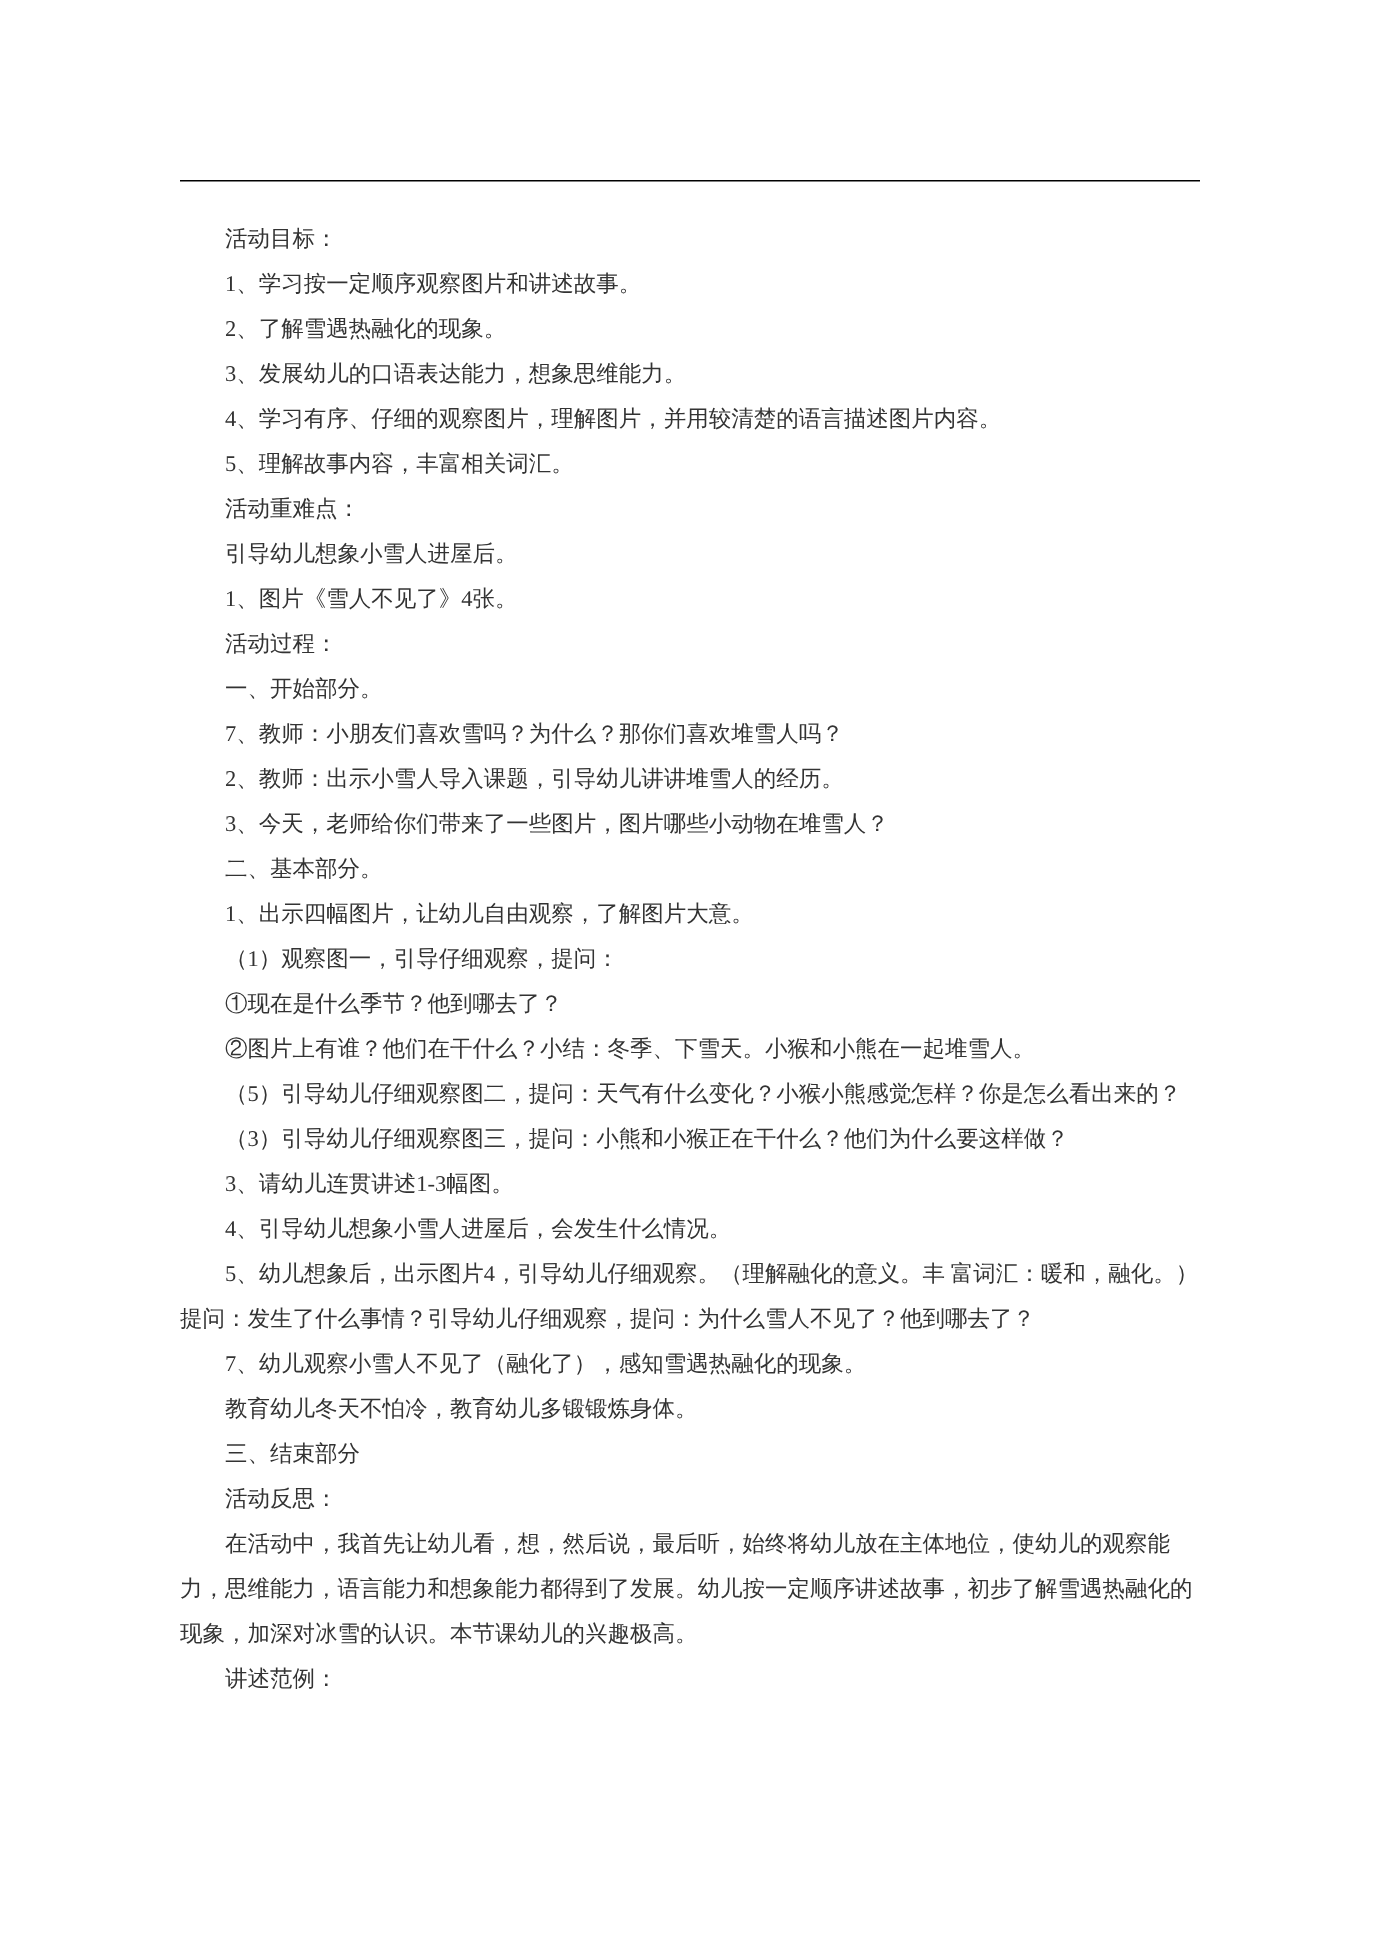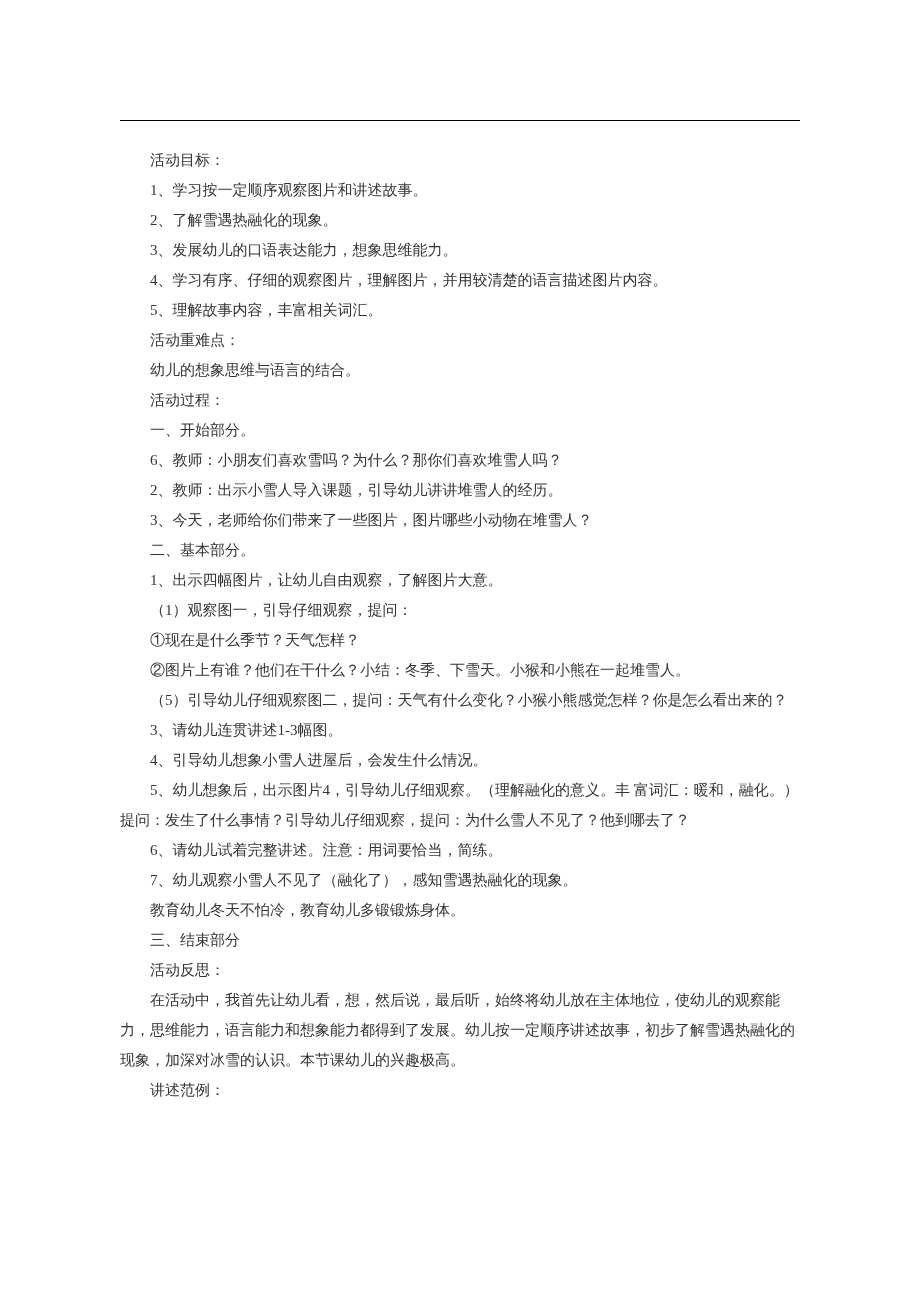--- a/index.html
+++ b/index.html
@@ -29,35 +29,36 @@
 <hr class="hr-line">
 
 <div id="content">
     <div class="para">活动目标：</div>
     <div class="para">1、学习按一定顺序观察图片和讲述故事。</div>
     <div class="para">2、了解雪遇热融化的现象。</div>
     <div class="para">3、发展幼儿的口语表达能力，想象思维能力。</div>
     <div class="para">4、学习有序、仔细的观察图片，理解图片，并用较清楚的语言描述图片内容。</div>
     <div class="para">5、理解故事内容，丰富相关词汇。</div>
     <div class="para">活动重难点：</div>
-    <div class="para">幼儿的想象思维与语言的结合。</div>
+    <div class="para">引导幼儿想象小雪人进屋后。</div>
+    <div class="para">1、图片《雪人不见了》4张。</div>
     <div class="para">活动过程：</div>
     <div class="para">一、开始部分。</div>
-    <div class="para">6、教师：小朋友们喜欢雪吗？为什么？那你们喜欢堆雪人吗？</div>
+    <div class="para">7、教师：小朋友们喜欢雪吗？为什么？那你们喜欢堆雪人吗？</div>
     <div class="para">2、教师：出示小雪人导入课题，引导幼儿讲讲堆雪人的经历。</div>
     <div class="para">3、今天，老师给你们带来了一些图片，图片哪些小动物在堆雪人？</div>
     <div class="para">二、基本部分。</div>
     <div class="para">1、出示四幅图片，让幼儿自由观察，了解图片大意。</div>
     <div class="para">（1）观察图一，引导仔细观察，提问：</div>
-    <div class="para">①现在是什么季节？天气怎样？</div>
+    <div class="para">①现在是什么季节？他到哪去了？</div>
     <div class="para"> ②图片上有谁？他们在干什么？小结：冬季、下雪天。小猴和小熊在一起堆雪人。</div>
     <div class="para">（5）引导幼儿仔细观察图二，提问：天气有什么变化？小猴小熊感觉怎样？你是怎么看出来的？</div>
+    <div class="para">（3）引导幼儿仔细观察图三，提问：小熊和小猴正在干什么？他们为什么要这样做？</div>
     <div class="para">3、请幼儿连贯讲述1-3幅图。</div>
     <div class="para">4、引导幼儿想象小雪人进屋后，会发生什么情况。</div>
     <div style="text-indent: 2em;">5、幼儿想象后，出示图片4，引导幼儿仔细观察。（理解融化的意义。丰 富词汇：暖和，融化。）提问：发生了什么事情？引导幼儿仔细观察，提问：为什么雪人不见了？他到哪去了？</div>
-    <div class="para">6、请幼儿试着完整讲述。注意：用词要恰当，简练。</div>
     <div class="para">7、幼儿观察小雪人不见了（融化了），感知雪遇热融化的现象。</div>
     <div class="para">教育幼儿冬天不怕冷，教育幼儿多锻锻炼身体。</div>
     <div class="para">三、结束部分</div>
     <div class="para">活动反思：</div>
     <div style="text-indent: 2em;">在活动中，我首先让幼儿看，想，然后说，最后听，始终将幼儿放在主体地位，使幼儿的观察能力，思维能力，语言能力和想象能力都得到了发展。幼儿按一定顺序讲述故事，初步了解雪遇热融化的现象，加深对冰雪的认识。本节课幼儿的兴趣极高。</div>
     <div class="para">讲述范例：</div>
   </div>
 
 </body></html>

